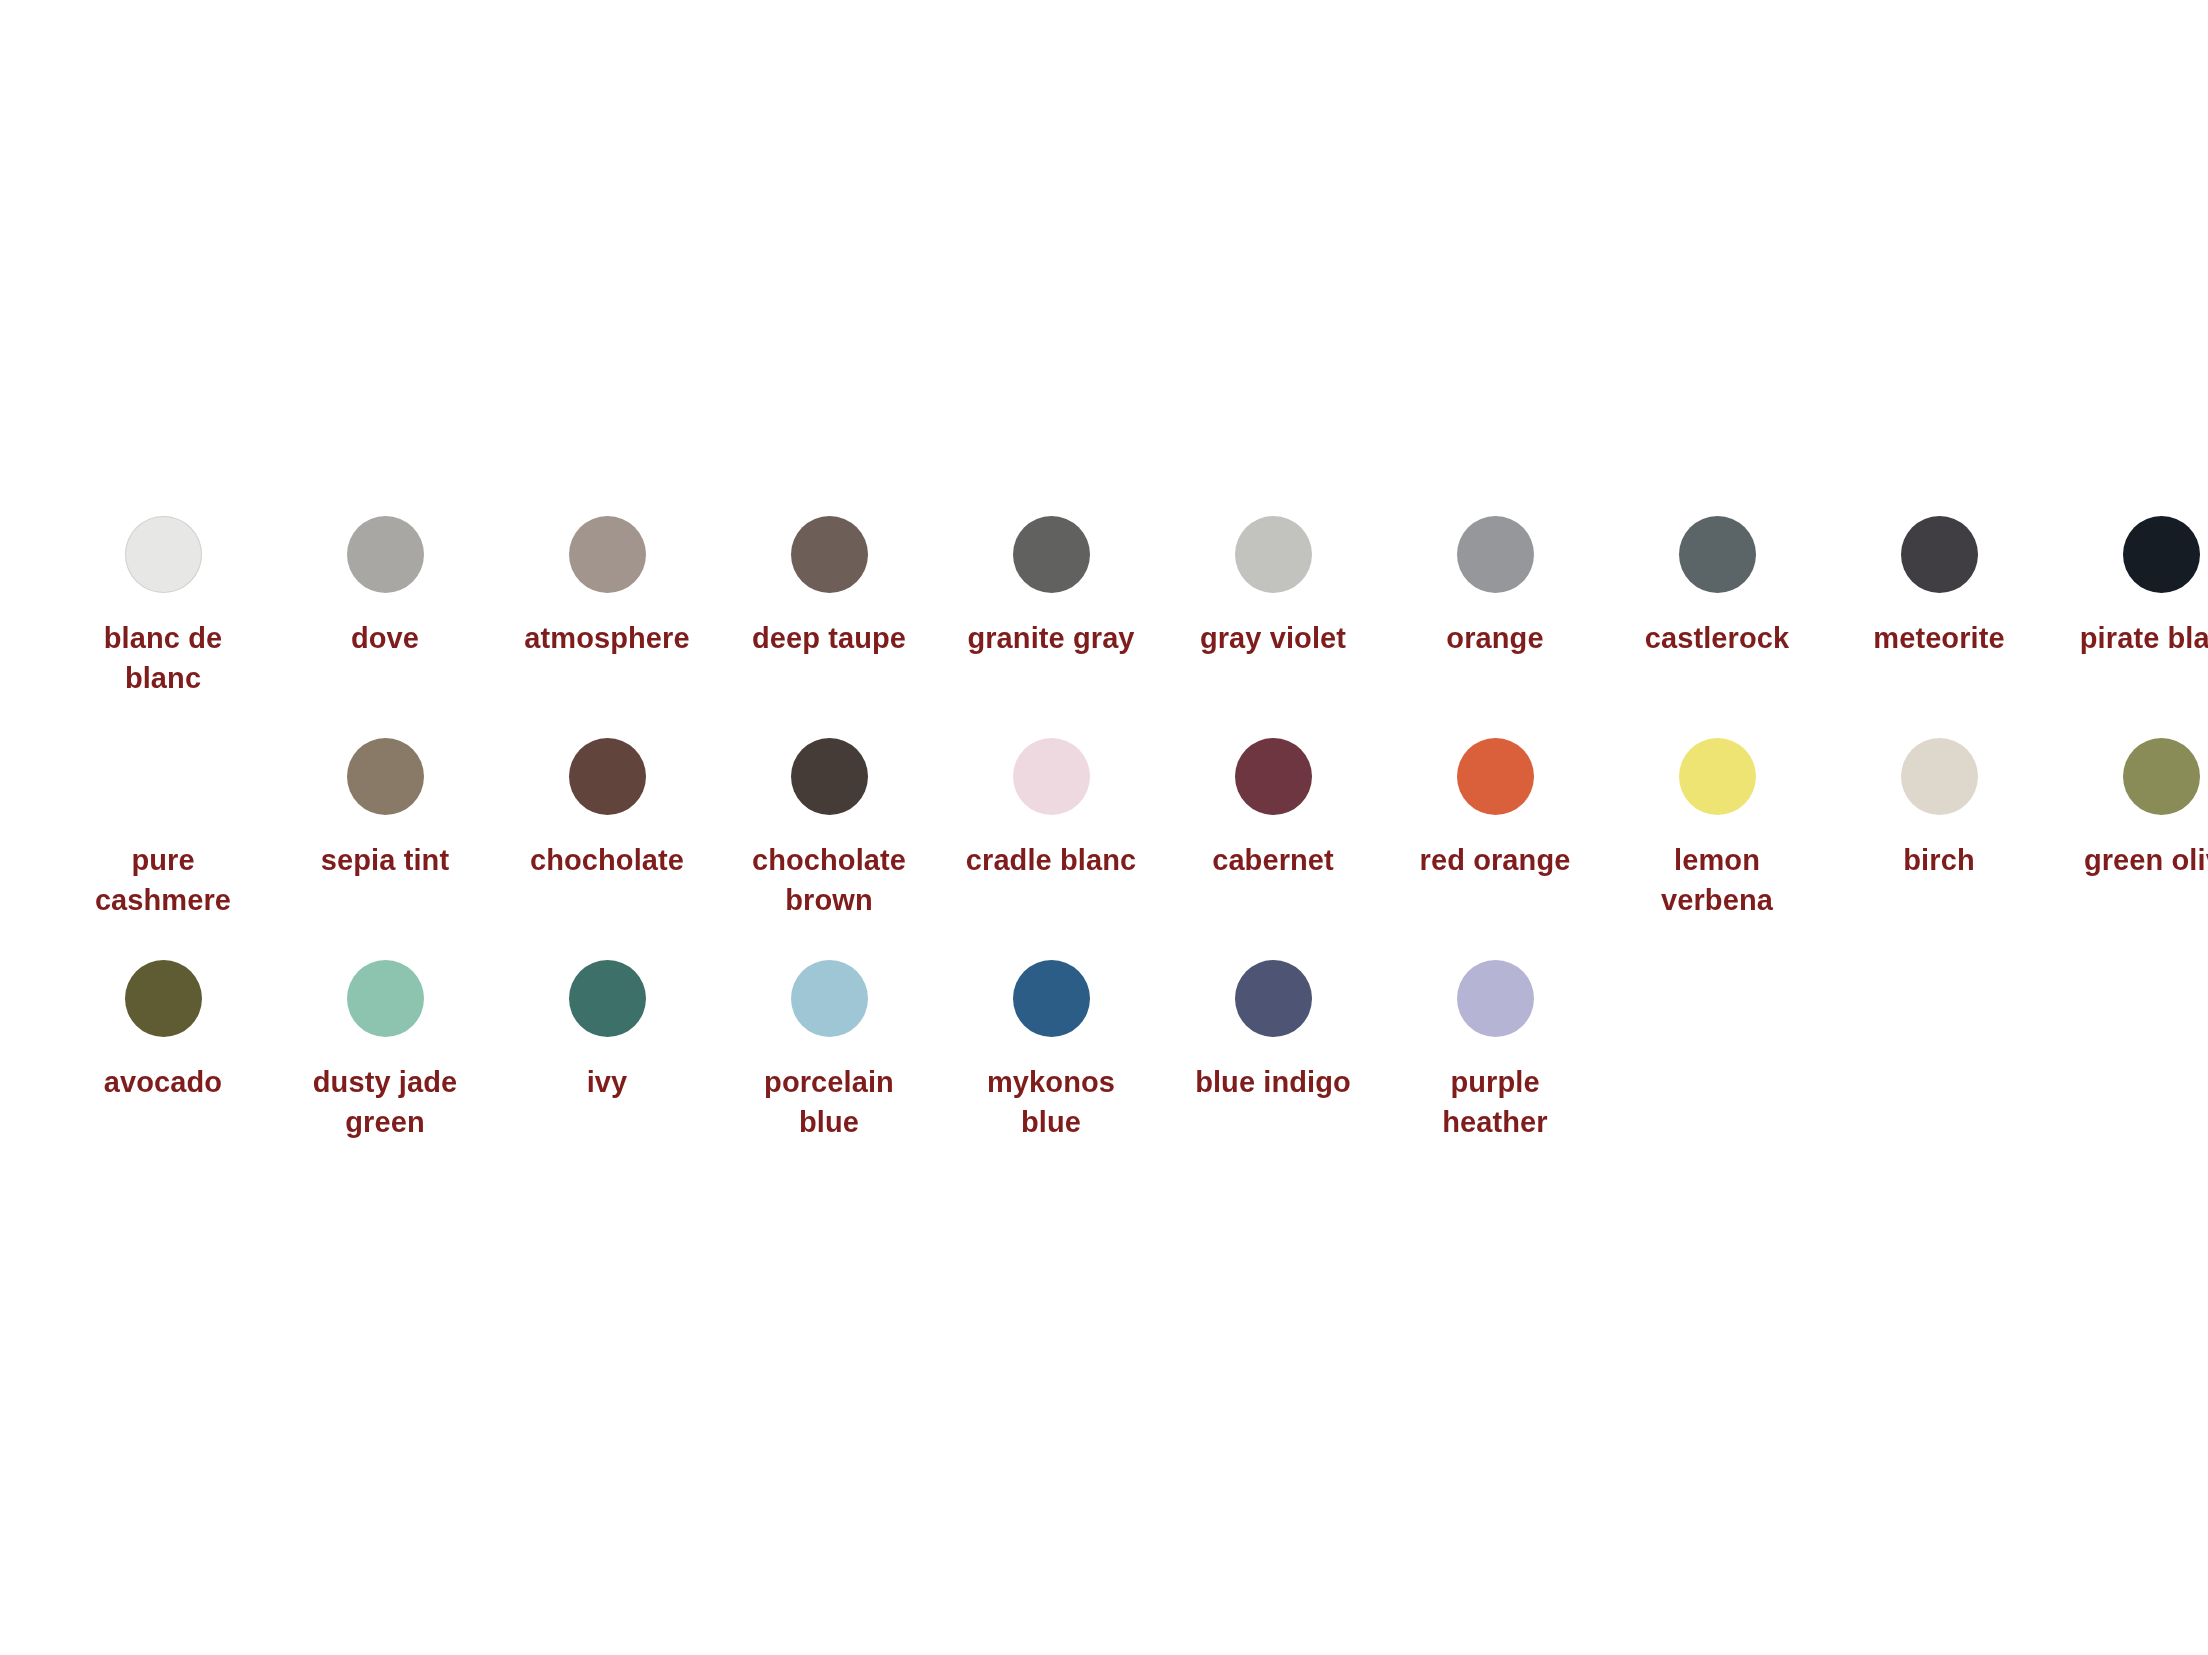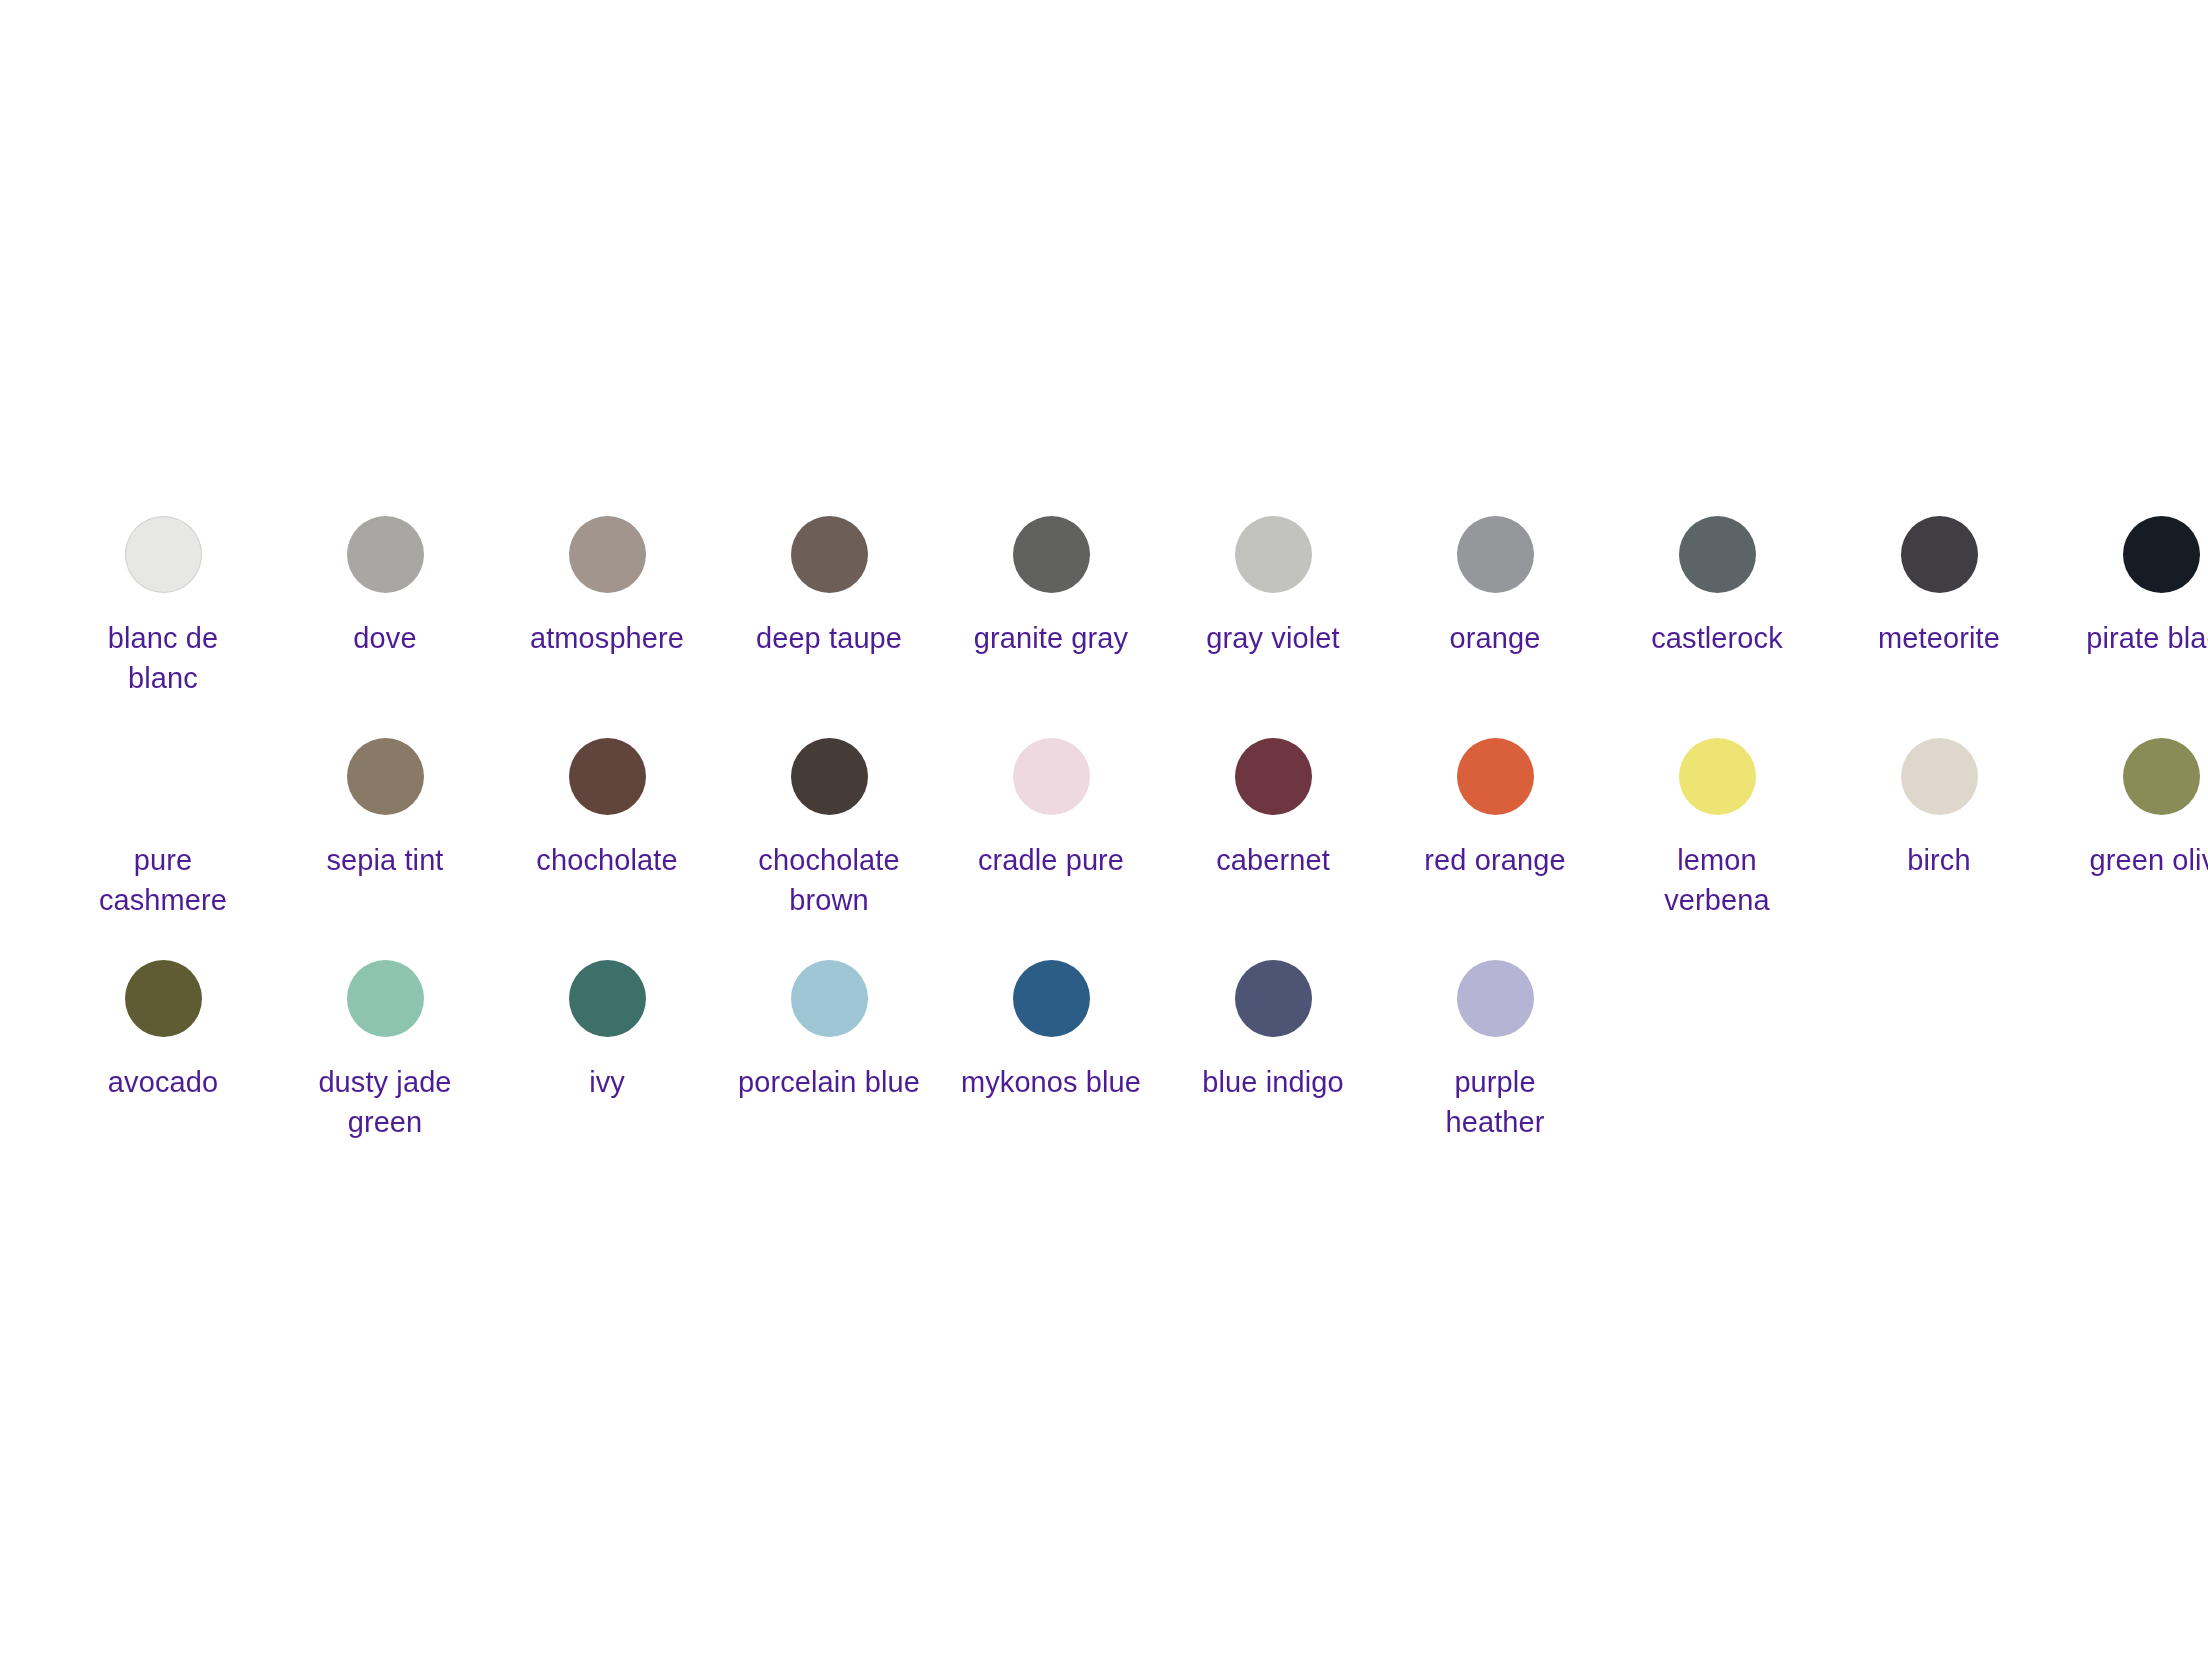--- a/index.html
+++ b/index.html
@@ -52,23 +52,23 @@
   .swatch-dot.hairline {
     box-shadow: inset 0 0 0 1px #d2d2d0;
   }
 
   .swatch-label {
     margin-top: 24.6px;
     width: 187px;
     text-align: center;
     font-size: 29px;
     line-height: 40px;
-    font-weight: 400;
+    font-weight: 700;
     letter-spacing: 0.1px;
-    color: #4c1d95;
+    color: #7f1d1d;
     white-space: pre-line;
   }
 </style>
 </head>
 <body style="background: rgb(255, 255, 255);">
 
 <div id="palette-board">
   <div class="swatch-grid">
       <div class="swatch-cell">
         <div class="swatch-dot hairline" style="background-color: rgb(231, 231, 229);"></div>
@@ -121,21 +121,21 @@
       <div class="swatch-cell">
         <div class="swatch-dot" style="background-color: rgb(97, 68, 59);"></div>
         <div class="swatch-label">chocholate</div>
       </div>
       <div class="swatch-cell">
         <div class="swatch-dot" style="background-color: rgb(70, 60, 55);"></div>
         <div class="swatch-label">chocholate brown</div>
       </div>
       <div class="swatch-cell">
         <div class="swatch-dot" style="background-color: rgb(239, 217, 225);"></div>
-        <div class="swatch-label">cradle pure</div>
+        <div class="swatch-label">cradle blanc</div>
       </div>
       <div class="swatch-cell">
         <div class="swatch-dot" style="background-color: rgb(109, 54, 64);"></div>
         <div class="swatch-label">cabernet</div>
       </div>
       <div class="swatch-cell">
         <div class="swatch-dot" style="background-color: rgb(217, 96, 58);"></div>
         <div class="swatch-label">red orange</div>
       </div>
       <div class="swatch-cell">

